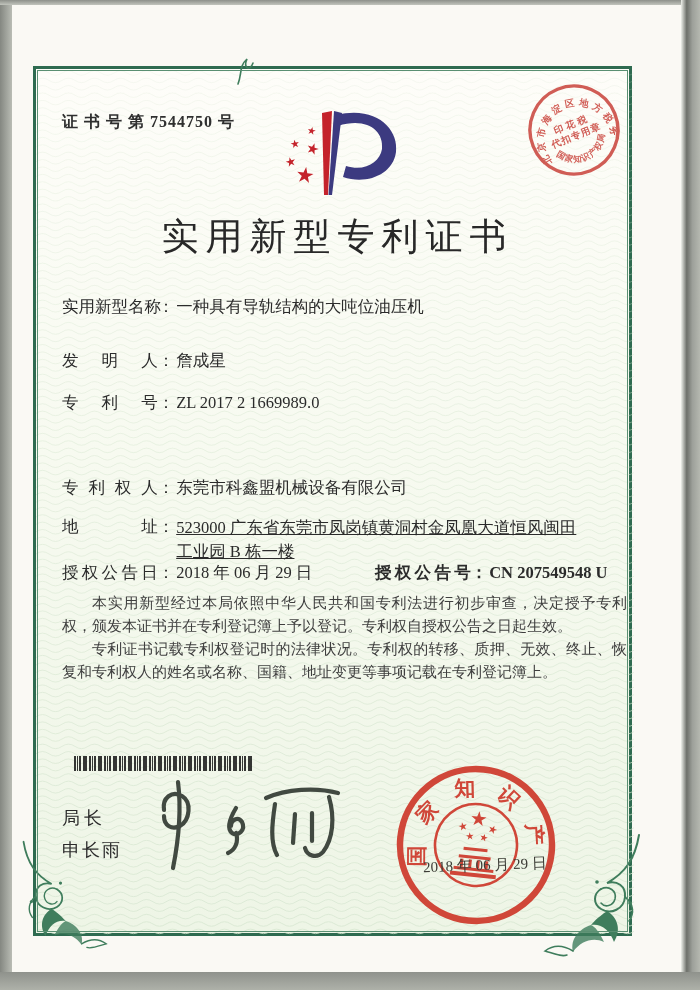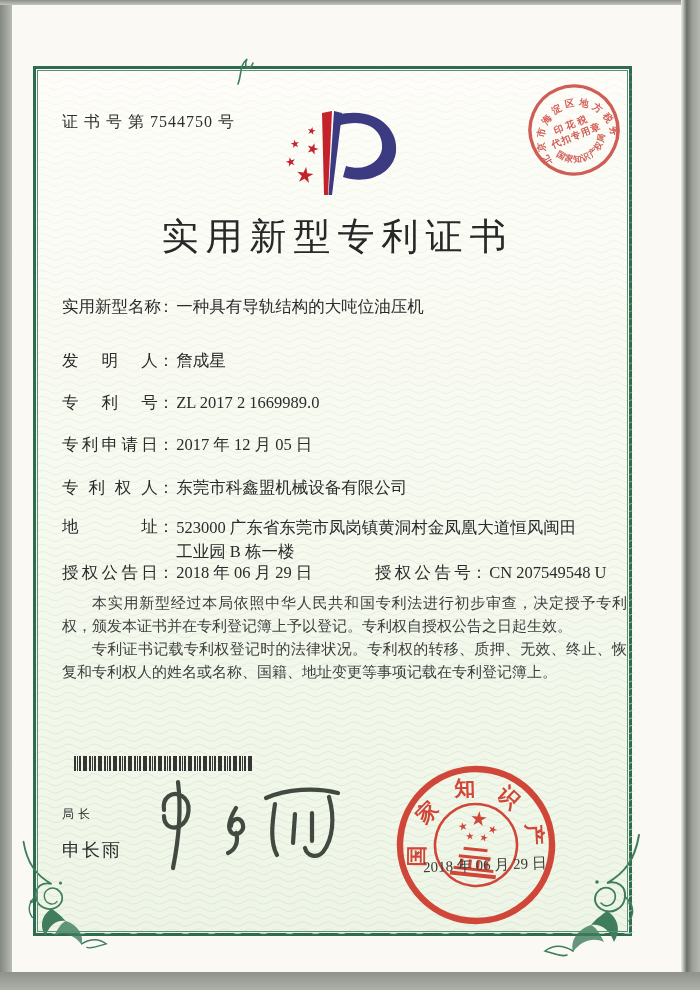--- a/index.html
+++ b/index.html
@@ -25,37 +25,37 @@
   .edge-right{left:681px;top:0;width:19px;height:990px;
       background:linear-gradient(90deg,#eef0ea 0%,#6d706a 30%,#9da09a 60%,#b5b8b0 100%);}
   .edge-bottom{left:0;top:972px;width:700px;height:18px;background:linear-gradient(180deg,#8f928c,#aeb1a9);}
   .paper{position:absolute;left:11px;top:4px;width:676px;height:972px;background:#faf9f4;}
   .frame{position:absolute;left:22px;top:62px;width:593px;height:864px;
          border:3px solid var(--border_green);
          background:linear-gradient(180deg,#fefdf9 0%,#f7faf0 45%,#eef5e6 100%);}
   .frame::after{content:"";position:absolute;inset:1px;border:1px solid var(--inner_green);pointer-events:none;}
   .waves{position:absolute;left:0;top:0;width:593px;height:864px;}
   .abs{position:absolute;}
-  .cert-no{left:26px;top:43px;font-size:16px;letter-spacing:1px;color:#2f2f2f;}
+  .cert-no{left:26px;top:43px;font-size:16px;letter-spacing:1px;color:#2f2f2f;font-weight:bold;}
   .logo{left:240px;top:40px;}
   .title{left:0;top:143px;width:100%;text-align:center;font-size:37px;font-weight:normal;
          letter-spacing:7px;padding-left:10px;box-sizing:border-box;color:#282828;}
   .frow{left:26px;font-size:16.5px;white-space:nowrap;}
   .flabel{display:inline-block;width:5.8em;text-align:justify;text-align-last:justify;}
   .fvalue{margin-left:2px;}
-  .fvalue-wrap{display:inline-block;vertical-align:top;white-space:normal;width:408px;line-height:24px;margin-left:2px;}
-  .pair2{position:absolute;left:313px;top:0;white-space:nowrap;}
+  .fvalue-wrap{display:inline-block;vertical-align:top;white-space:normal;width:408px;line-height:24px;margin-left:2px;text-decoration:underline;}
+  .pair2{position:absolute;left:313px;top:0;white-space:nowrap;font-weight:bold;}
   .paras{left:26px;top:523px;width:565px;font-size:15px;line-height:23px;color:var(--body_text);
          text-align:justify;}
   .paras p{margin:0;text-indent:2em;}
   .barcode{left:38px;top:687px;width:180px;height:15px;
      background-image:repeating-linear-gradient(90deg,#1c1c1c 0 2px,rgba(0,0,0,0) 2px 5px),
                       repeating-linear-gradient(90deg,#1c1c1c 0 1px,rgba(0,0,0,0) 1px 3px);
      opacity:.88;}
-  .signer-title{left:26px;top:737px;font-size:12px;letter-spacing:4px;}
+  .signer-title{left:26px;top:737px;font-size:18px;letter-spacing:4px;}
   .signer-name{left:26px;top:769px;font-size:18px;letter-spacing:2px;}
   .signature{left:102px;top:707px;}
   .issue-seal{left:358px;top:694px;}
   .seal-date{left:364px;top:787px;width:170px;text-align:center;font-size:15px;color:#3c3c36;
              transform:rotate(-2deg);}
   .footer{left:0;top:841px;width:100%;text-align:center;font-size:14px;color:#333;}
   .tax-seal{left:488px;top:11px;}
   .orn-bl{left:-16px;top:767px;transform:scaleX(-1);}
   .orn-br{left:507px;top:764px;}
   .orn-top{left:198px;top:-13px;}
@@ -215,23 +215,20 @@
 
       <div class="abs frow" style="top:227px">
         <span class="flabel">实用新型名称</span><span>：</span><span class="fvalue">一种具有导轨结构的大吨位油压机</span>
       </div>
       <div class="abs frow" style="top:281px">
         <span class="flabel">发明人</span><span>：</span><span class="fvalue">詹成星</span>
       </div>
       <div class="abs frow" style="top:323px">
         <span class="flabel">专利号</span><span>：</span><span class="fvalue">ZL 2017 2 1669989.0</span>
       </div>
-      <div class="abs frow" style="top:365px">
-        <span class="flabel">专利申请日</span><span>：</span><span class="fvalue">2017 年 12 月 05 日</span>
-      </div>
       <div class="abs frow" style="top:408px">
         <span class="flabel">专利权人</span><span>：</span><span class="fvalue">东莞市科鑫盟机械设备有限公司</span>
       </div>
       <div class="abs frow" style="top:447px">
         <span class="flabel">地址</span><span>：</span><span class="fvalue-wrap">523000 广东省东莞市凤岗镇黄洞村金凤凰大道恒风闽田工业园 B 栋一楼</span>
       </div>
       <div class="abs frow" style="top:493px">
         <span class="flabel">授权公告日</span><span>：</span><span class="fvalue">2018 年 06 月 29 日</span>
         <span class="pair2"><span class="flabel">授权公告号</span><span>：</span><span class="fvalue">CN 207549548 U</span></span>
       </div>

